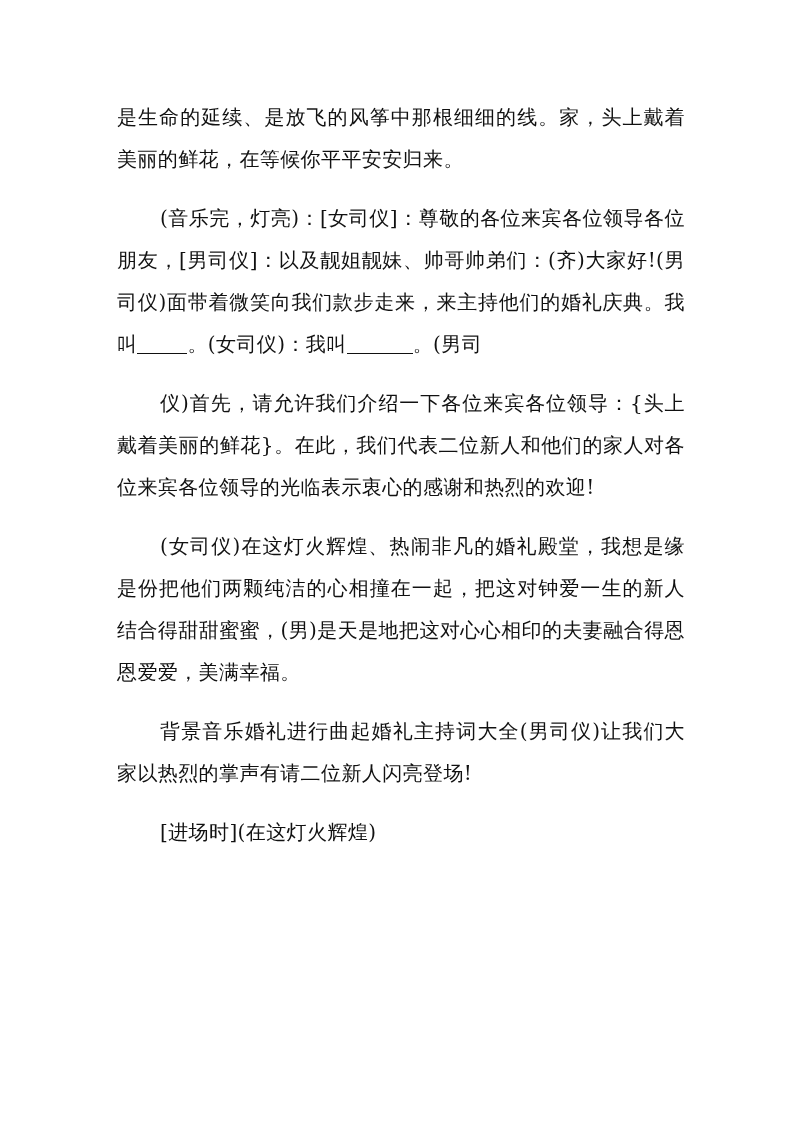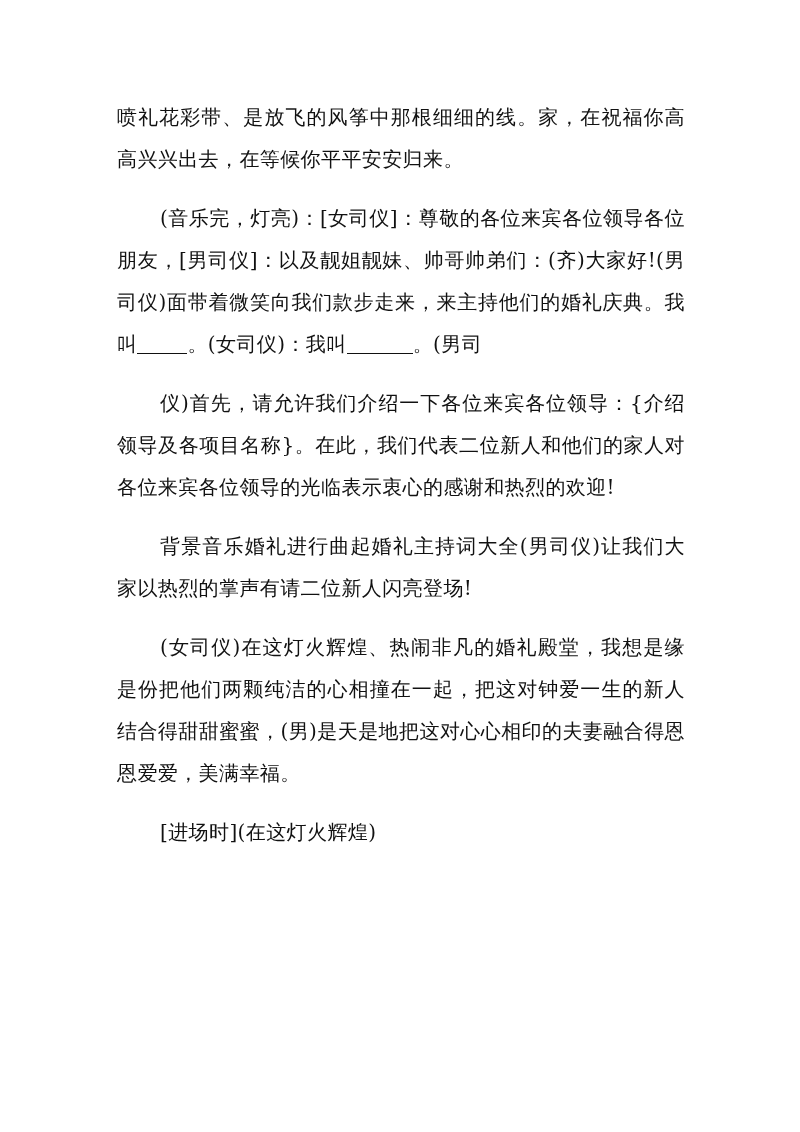--- a/index.html
+++ b/index.html
@@ -39,25 +39,25 @@
     height: 22px;
     vertical-align: -3px;
   }
   .blank.short { width: 50px; }
   .blank.long { width: 66px; }
 </style>
 </head>
 <body>
 
 <div class="page">
-  <p class="para">喷礼花彩带、是放飞的风筝中那根细细的线。家，在祝福你高高兴兴出去，在等候你平平安安归来。</p>
+  <p class="para">是生命的延续、是放飞的风筝中那根细细的线。家，头上戴着美丽的鲜花，在等候你平平安安归来。</p>
 
   <p class="para indent"><span>(音乐完，灯亮)：[女司仪]：尊敬的各位来宾各位领导各位朋友，[男司仪]：以及靓姐靓妹、帅哥帅弟们：(齐)大家好!(男司仪)面带着微笑向我们款步走来，来主持他们的婚礼庆典。我叫</span><span class="blank short"></span><span>。(女司仪)：我叫</span><span class="blank long"></span><span>。(男司</span></p>
 
-  <p class="para indent">仪)首先，请允许我们介绍一下各位来宾各位领导：{介绍领导及各项目名称}。在此，我们代表二位新人和他们的家人对各位来宾各位领导的光临表示衷心的感谢和热烈的欢迎!</p>
+  <p class="para indent">仪)首先，请允许我们介绍一下各位来宾各位领导：{头上戴着美丽的鲜花}。在此，我们代表二位新人和他们的家人对各位来宾各位领导的光临表示衷心的感谢和热烈的欢迎!</p>
+
+  <p class="para indent">(女司仪)在这灯火辉煌、热闹非凡的婚礼殿堂，我想是缘是份把他们两颗纯洁的心相撞在一起，把这对钟爱一生的新人结合得甜甜蜜蜜，(男)是天是地把这对心心相印的夫妻融合得恩恩爱爱，美满幸福。</p>
 
   <p class="para indent">背景音乐婚礼进行曲起婚礼主持词大全(男司仪)让我们大家以热烈的掌声有请二位新人闪亮登场!</p>
-
-  <p class="para indent">(女司仪)在这灯火辉煌、热闹非凡的婚礼殿堂，我想是缘是份把他们两颗纯洁的心相撞在一起，把这对钟爱一生的新人结合得甜甜蜜蜜，(男)是天是地把这对心心相印的夫妻融合得恩恩爱爱，美满幸福。</p>
 
   <p class="para indent">[进场时](在这灯火辉煌)</p>
 
 </div>
 
 </body></html>

